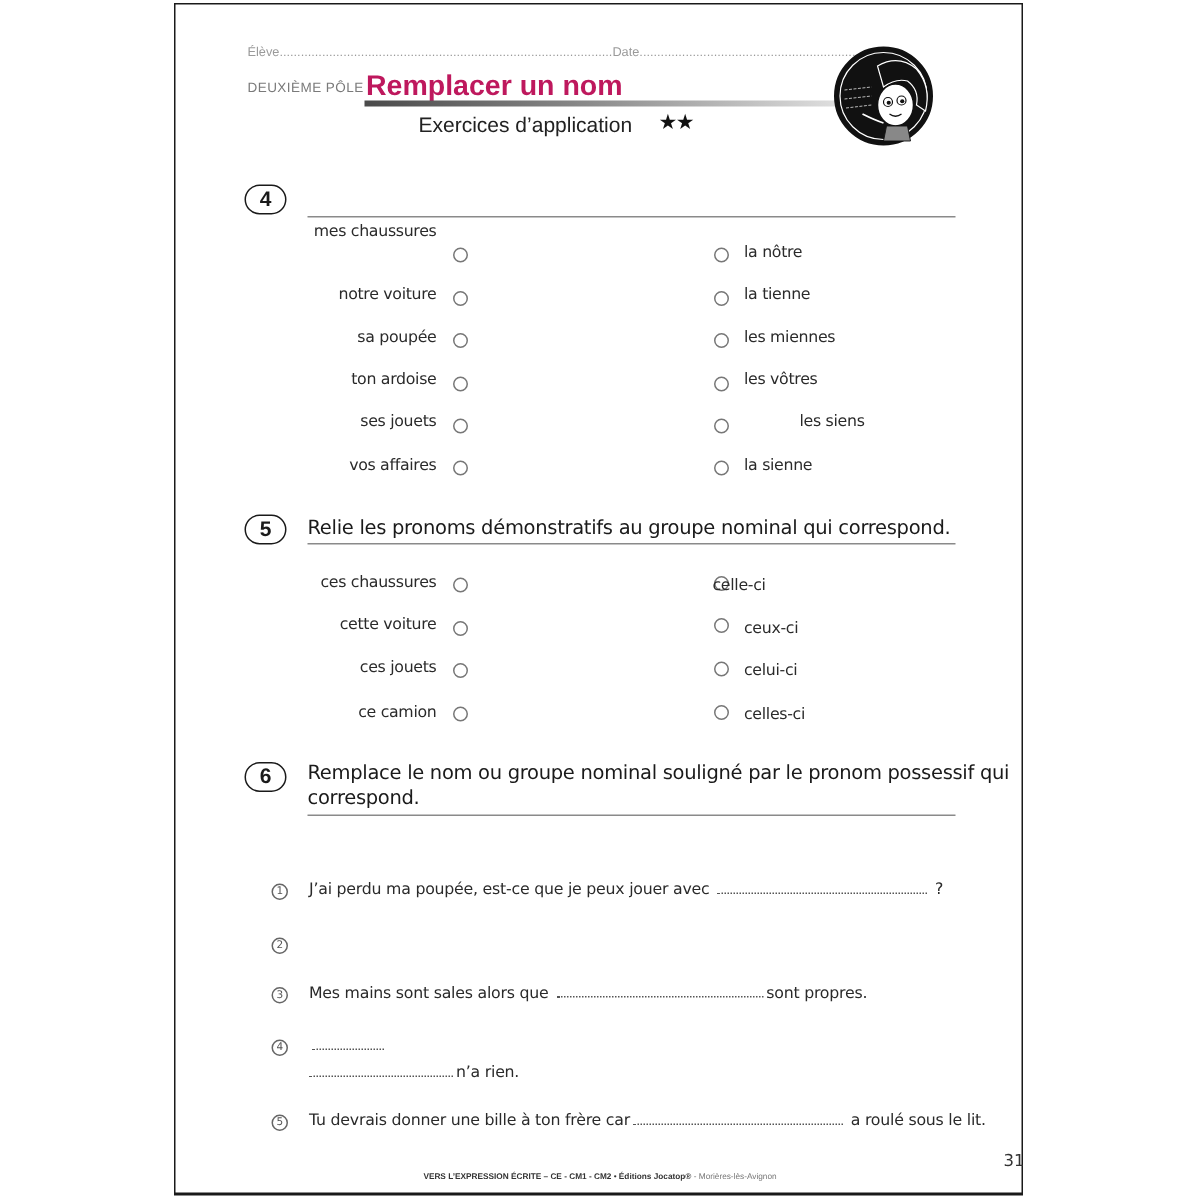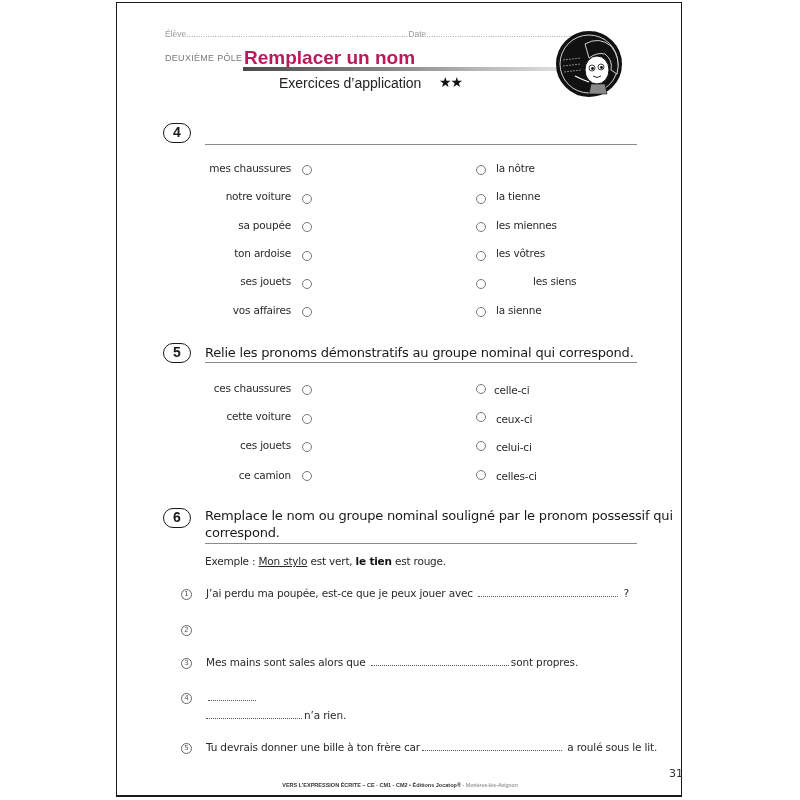--- a/index.html
+++ b/index.html
@@ -122,21 +122,21 @@
       <path d="M20 46 Q28 50 34 52" fill="none" stroke="#fff" stroke-width="1.2"></path>
       <path d="M36 54 L50 54 L52 64 L34 64 Z" fill="#888" stroke="#111" stroke-width="0.6"></path>
     </svg>
   </div>
 
   <div class="abs ex-num" style="left:46px; top:120px;">4</div>
   <div class="abs ex-rule" style="left:88px; top:141px; width:432px;"></div>
 
   <div>
 
-    <div class="abs row-left" style="left:-16px; top:159px;">mes chaussures</div>
+    <div class="abs row-left" style="left:-16px; top:145px;">mes chaussures</div>
     <div class="abs row-left" style="left:-16px; top:187px;">notre voiture</div>
     <div class="abs row-left" style="left:-16px; top:216px;">sa poupée</div>
     <div class="abs row-left" style="left:-16px; top:244px;">ton ardoise</div>
     <div class="abs row-left" style="left:-16px; top:272px;text-align:right;">ses jouets</div>
     <div class="abs row-left" style="left:-16px; top:301px;">vos affaires</div>
 
     <div class="abs circle" style="left:185px; top:162px;"></div>
     <div class="abs circle" style="left:185px; top:191px;"></div>
     <div class="abs circle" style="left:185px; top:219px;"></div>
     <div class="abs circle" style="left:185px; top:248px;"></div>
@@ -171,34 +171,31 @@
     <div class="abs circle" style="left:185px; top:382px;"></div>
     <div class="abs circle" style="left:185px; top:411px;"></div>
     <div class="abs circle" style="left:185px; top:439px;"></div>
     <div class="abs circle" style="left:185px; top:468px;"></div>
 
     <div class="abs circle" style="left:359px; top:381px;"></div>
     <div class="abs circle" style="left:359px; top:409px;"></div>
     <div class="abs circle" style="left:359px; top:438px;"></div>
     <div class="abs circle" style="left:359px; top:467px;"></div>
 
-    <div class="abs row-right" style="left:377px; top:381px;">celle-ci</div>
+    <div class="abs row-right" style="left:358px; top:381px;">celle-ci</div>
     <div class="abs row-right" style="left:379px; top:410px;">ceux-ci</div>
     <div class="abs row-right" style="left:379px; top:438px;">celui-ci</div>
     <div class="abs row-right" style="left:379px; top:467px;">celles-ci</div>
   </div>
 
   <div class="abs ex-num" style="left:46px; top:505px;">6</div>
   <div class="abs ex-title" style="left:88px; top:505px;">Remplace le nom ou groupe nominal souligné par le pronom possessif qui</div>
   <div class="abs ex-title" style="left:88px; top:522px;">correspond.</div>
   <div class="abs ex-rule" style="left:88px; top:540px; width:432px;"></div>
 
-  <div class="abs example">
-    <span>Exemple : </span><span class="u">Mon stylo</span><span> est vert, </span><span class="b">le tien</span><span> est rouge.</span>
-  </div>
 
   <div class="abs q-num" style="left:64px; top:586px;">1</div>
   <div class="abs q-text" style="left:89px; top:584px;">
     <span>J’ai perdu ma poupée, est-ce que je peux jouer avec</span>
     <span class="dots" style="width:140px;"></span>
     <span>?</span>
   </div>
 
   <div class="abs q-num" style="left:64px; top:622px;">2</div>
 

